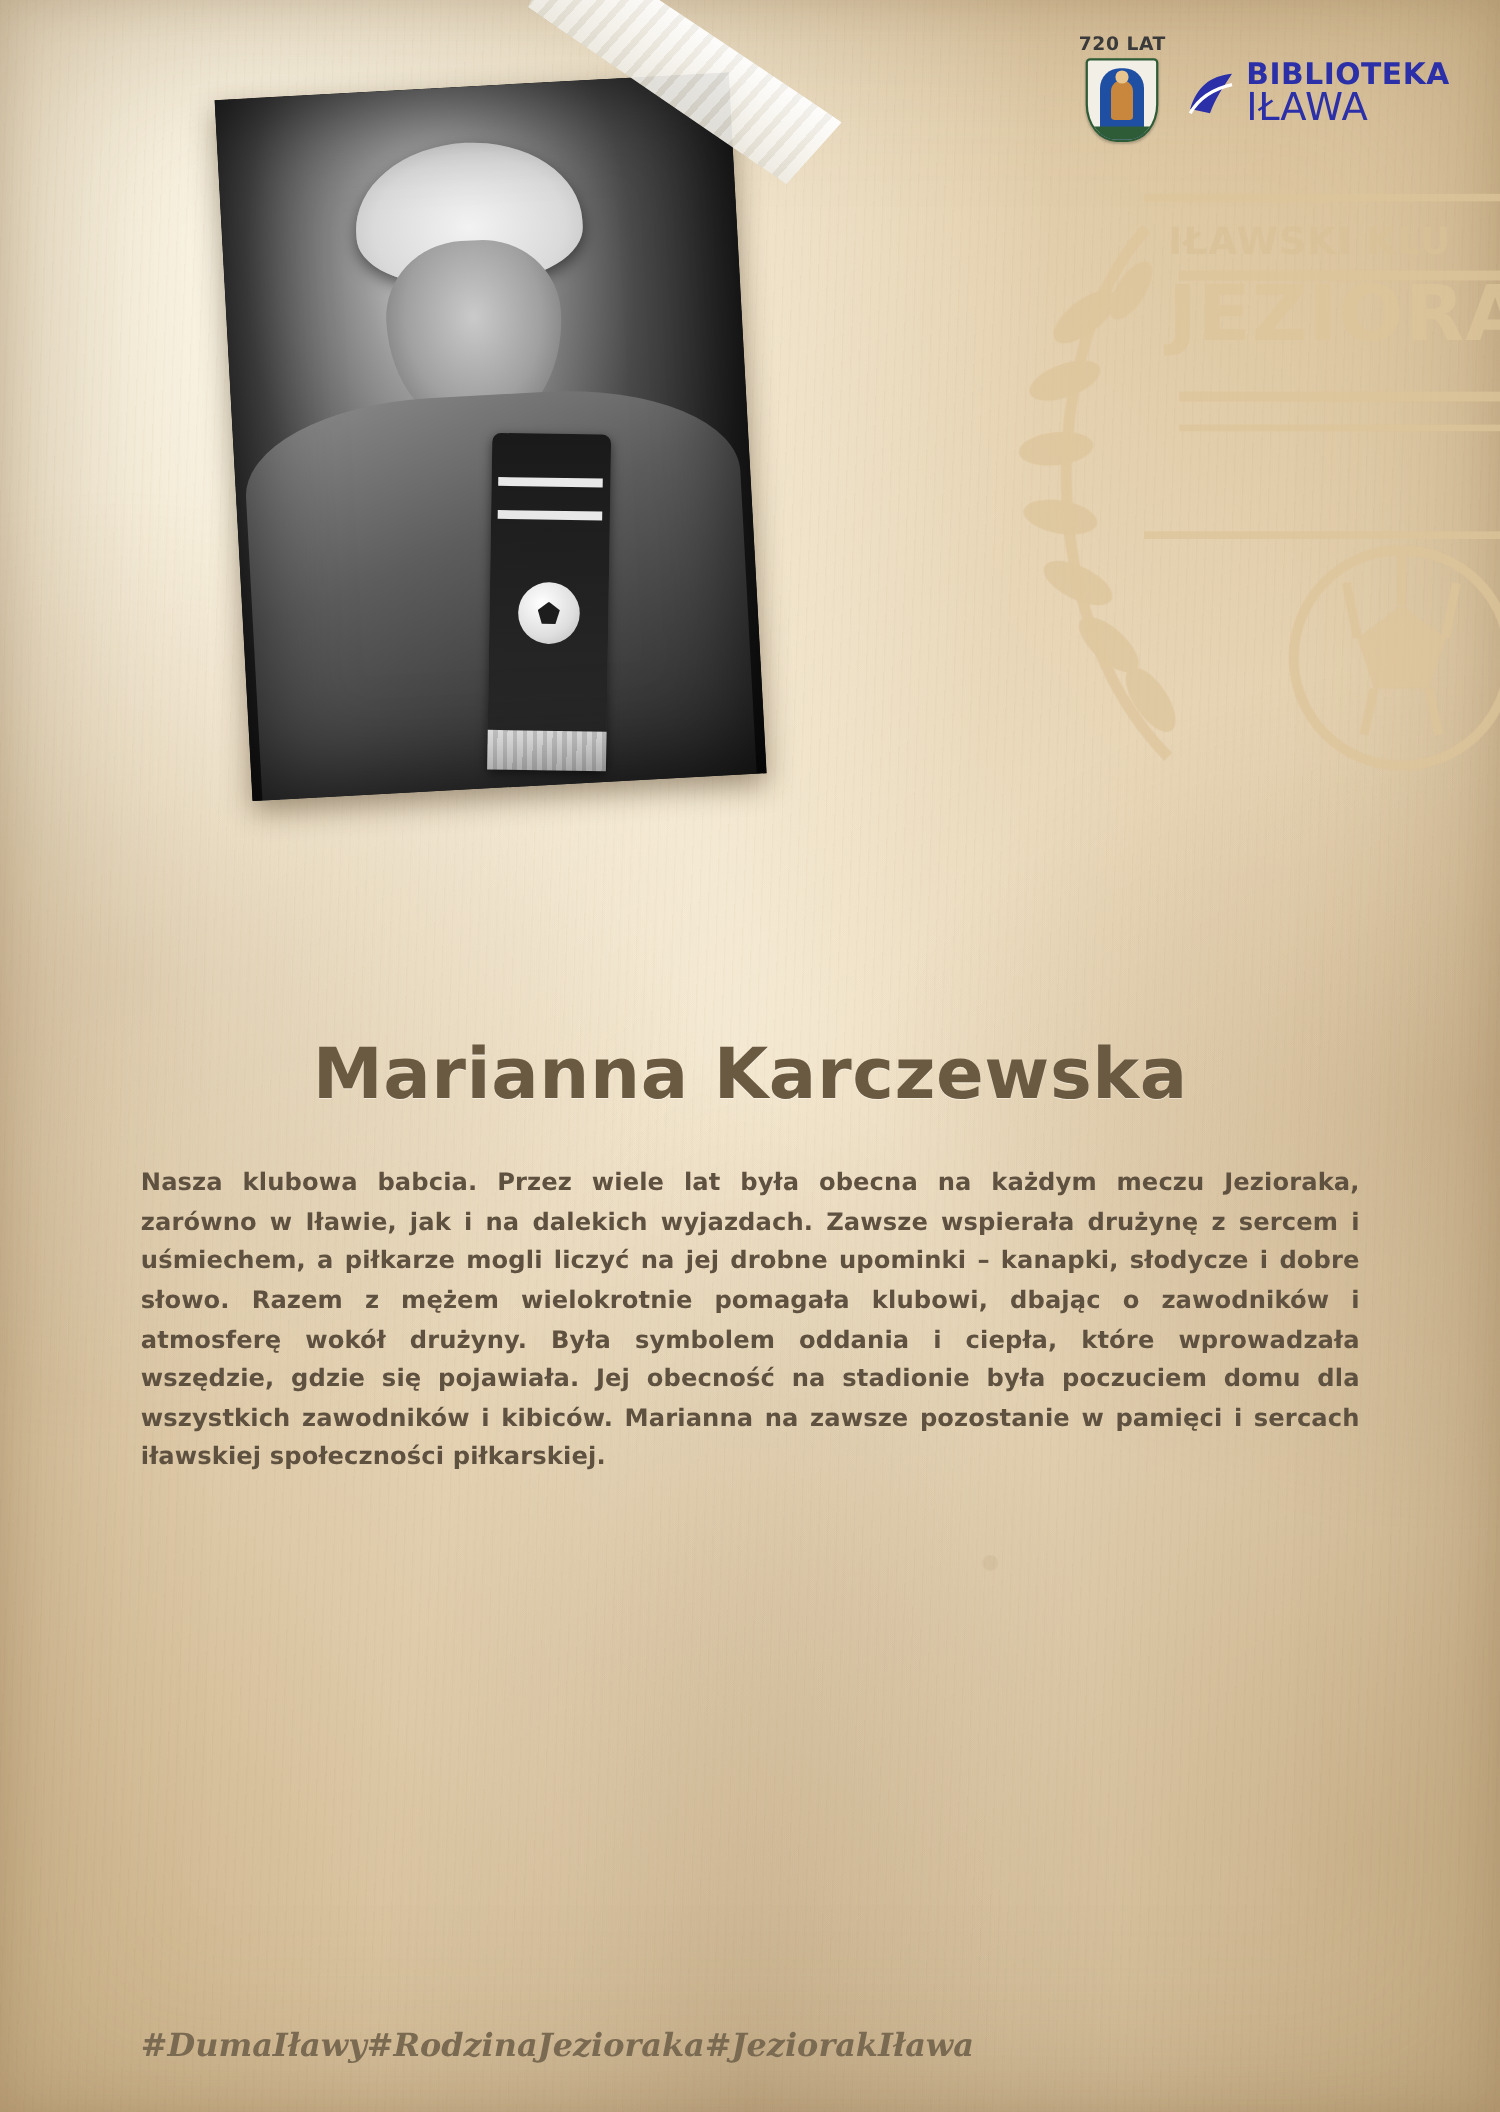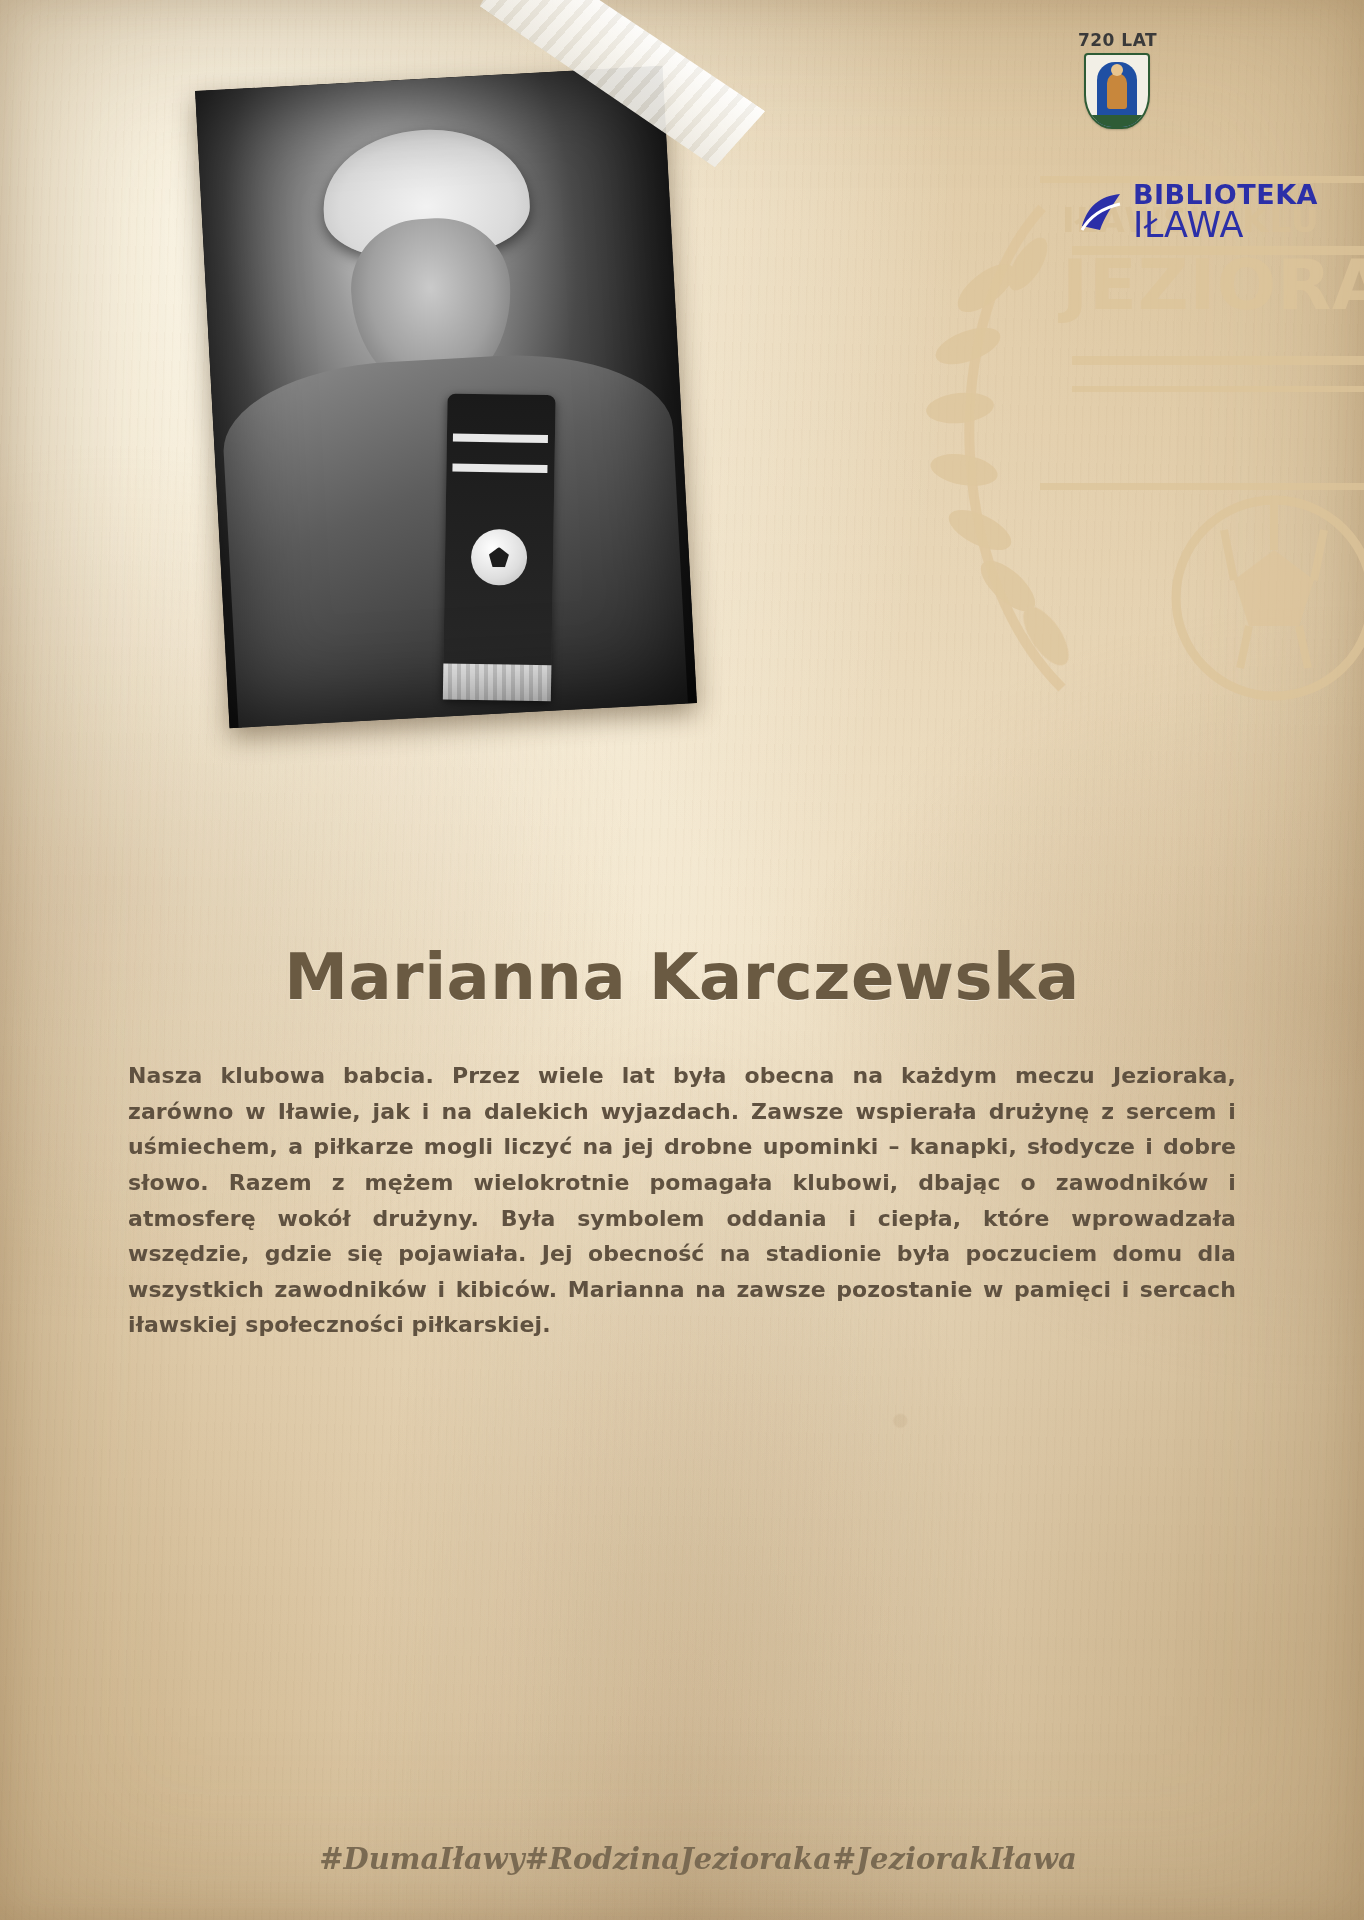--- a/index.html
+++ b/index.html
@@ -44,23 +44,22 @@
     box-shadow: inset 0 0 170px rgba(120,90,50,0.35), inset 0 0 40px rgba(120,90,50,0.18);
   }
 
   
   .header-logos {
     position: absolute;
     top: 30px;
     right: 46px;
     display: flex;
     align-items: flex-start;
-    gap: 28px;
+    gap: 18px;
     z-index: 7;
-    flex-direction: column;
   }
   .crest-wrap {
     display: flex;
     flex-direction: column;
     align-items: center;
   }
   .crest-label {
     font-size: 17px;
     font-weight: 700;
     color: #3a3a3a;
@@ -338,24 +337,23 @@
     letter-spacing: 0.1px;
   }
 
   
   .hashtags {
     position: absolute;
     left: 0;
     right: 0;
     bottom: 44px;
     display: flex;
-    justify-content: center;
+    justify-content: flex-start;
     padding: 0 128px;
     z-index: 5;
-    margin-left: 32px;
   }
   .hashtag {
     font-family: "DejaVu Serif", "Liberation Serif", serif;
     font-style: italic;
     font-weight: 700;
     font-size: 29px;
     color: #7a6a52;
   }
 </style>
 </head>

